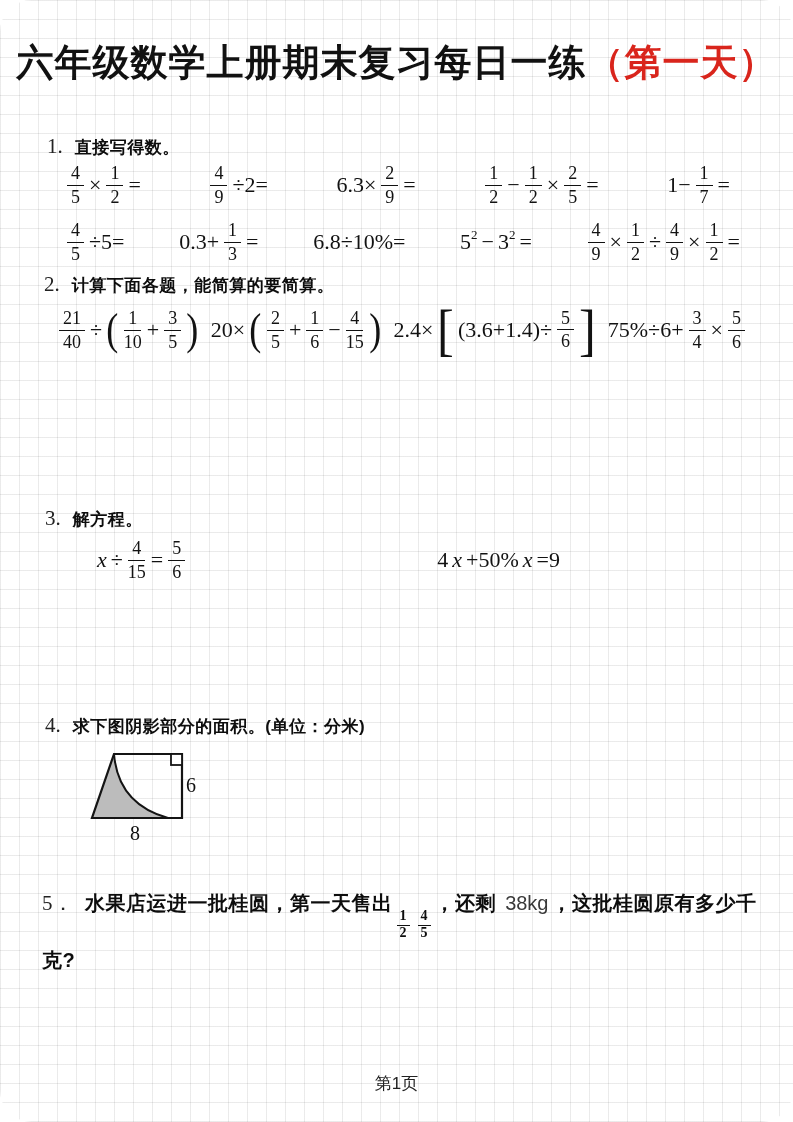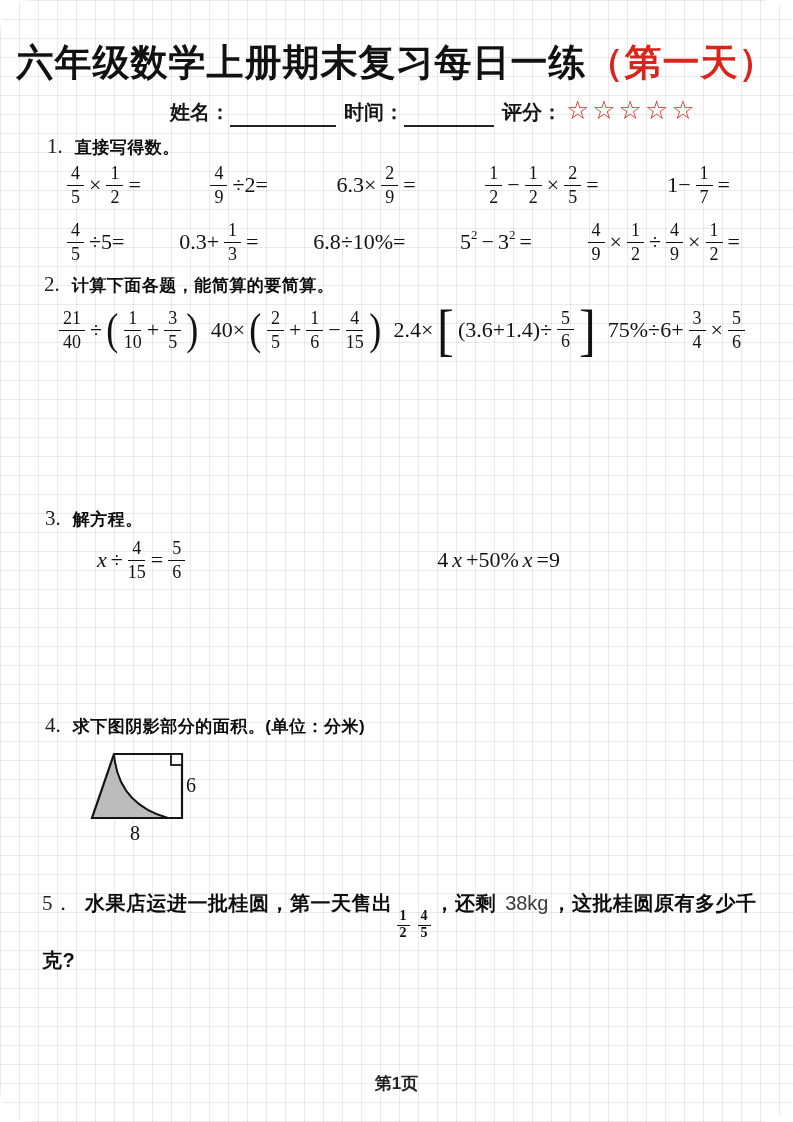--- a/index.html
+++ b/index.html
@@ -69,39 +69,31 @@
          font-size:20px; line-height:38px; color:#0d0d0d; font-weight:800; }
   .para .pnum{ font-size:21px; font-weight:400; margin-right:6px; }
   .para .ctext{ font-weight:800; letter-spacing:0.5px; }
   .para .frac{ margin:0 4px; vertical-align:-10px; }
   .para .frac .num,.para .frac .den{ font-size:14px; font-weight:700; padding:0 3px 1px; }
   .para .frac .num{ border-bottom:1.6px solid #111; }
   .para .ktext{ font-family:"Liberation Sans","DejaVu Sans",sans-serif;
                 font-weight:400; color:#3a3a3a; margin:0 3px; }
   
   .footer{ position:absolute; top:1072px; left:0; width:100%; text-align:center;
-           font-size:17px; color:#222; font-weight:700; }
+           font-size:17px; color:#222; font-weight:400; }
 </style>
 </head>
 <body>
 
 <div class="sheet">
 
   <div class="title">
     <span>六年级数学上册期末复习每日一练</span><span class="red">（第一天）</span>
   </div>
 
-  <div class="meta">
-    <span>姓名：</span>
-    <span class="blank blank-name"></span>
-    <span>时间：</span>
-    <span class="blank blank-time"></span>
-    <span>评分：</span>
-    <span class="stars">☆☆☆☆☆</span>
-  </div>
 
   <div class="phead p1h">
     <span class="pnum">1.</span>
     <span class="ptitle">直接写得数。</span>
   </div>
   <div class="exprrow row-p1a">
       <span class="expr">
         <span class="frac">
           <span class="num">4</span>
           <span class="den">5</span>
@@ -220,21 +212,21 @@
           <span class="den">10</span>
         </span>
         <span class="mtext">+</span>
         <span class="frac">
           <span class="num">3</span>
           <span class="den">5</span>
         </span>
         <span class="bigp">)</span>
       </span>
       <span class="expr">
-        <span class="mtext">40×</span>
+        <span class="mtext">20×</span>
         <span class="bigp">(</span>
         <span class="frac">
           <span class="num">2</span>
           <span class="den">5</span>
         </span>
         <span class="mtext">+</span>
         <span class="frac">
           <span class="num">1</span>
           <span class="den">6</span>
         </span>

